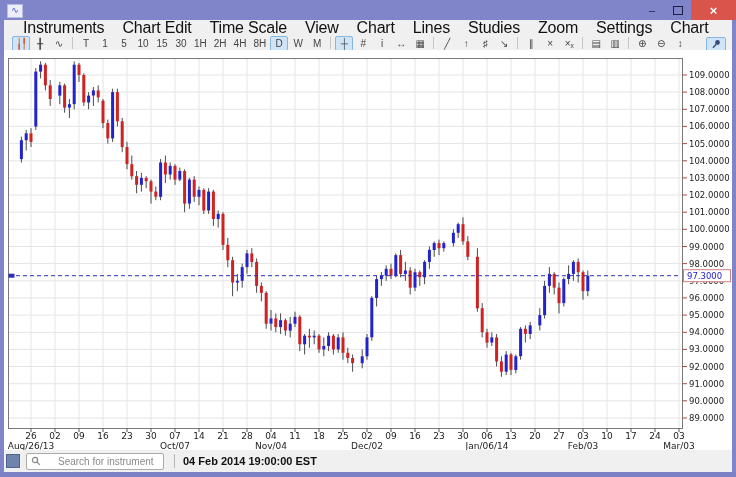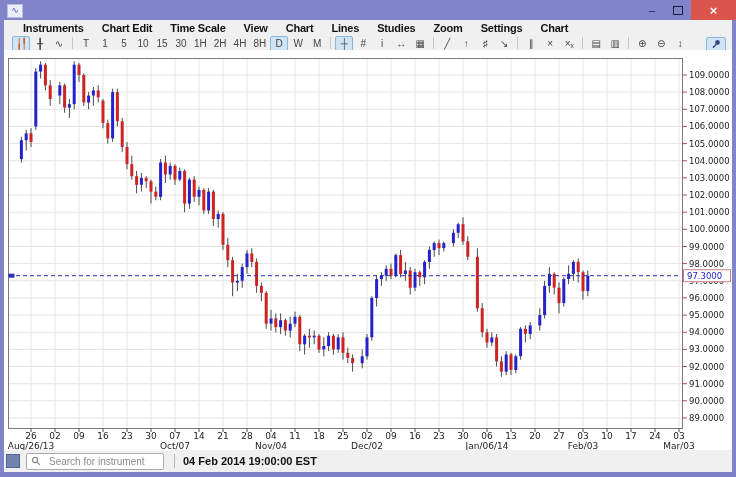--- a/index.html
+++ b/index.html
@@ -16,42 +16,42 @@
   .win-icon{position:absolute;left:7px;top:4px;width:14px;height:12px;
     border:1px solid #b9bce4;background:#eceefb;color:#3a4fd0;font-size:9px;line-height:11px;text-align:center;}
   .win-btns{position:absolute;right:0;top:0;height:20px;display:flex;}
   .win-btn{width:26px;height:20px;display:flex;align-items:center;justify-content:center;
     color:#1d1d46;font-size:11px;}
   .win-btn.max span{display:inline-block;width:8px;height:7px;border:1px solid #1d1d46;}
   .win-btn.close{width:45px;background:#d9544a;color:#fff;font-size:13px;font-weight:bold;}
   
   .menubar{position:absolute;left:4px;top:20px;width:728px;height:16px;background:#f0f0f0;
     display:flex;align-items:center;padding-left:10px;box-sizing:border-box;gap:9px;}
-  .menu-item{font-size:11px;font-weight:bold;color:#111;letter-spacing:-0.2px;white-space:nowrap;padding-left:9px;}
+  .menu-item{font-size:16px;font-weight:normal;color:#111;letter-spacing:-0.2px;white-space:nowrap;padding-left:9px;}
   
   .toolbar{position:absolute;left:4px;top:36px;width:728px;height:14px;background:#f0f0f0;
     display:flex;align-items:center;padding-left:8px;box-sizing:border-box;gap:1px;}
   .tb-btn{min-width:12px;height:13px;padding:0 2px;display:flex;align-items:center;justify-content:center;
     font-size:10px;color:#444;border:1px solid transparent;border-radius:2px;white-space:nowrap;}
   .tb-btn.sel{background:#cfe5f7;border-color:#86b7e0;}
   .tb-btn.candle{color:#cc5522;font-weight:bold;letter-spacing:-1px;}
   .tb-sep{width:1px;height:12px;background:#c6c6c6;margin:0 3px;}
   .pin-btn{position:absolute;right:6px;top:1px;width:18px;height:13px;
     background:#cfe5f7;border:1px solid #86b7e0;border-radius:2px;
     display:flex;align-items:center;justify-content:center;}
   
   .chart-panel{position:absolute;left:4px;top:50px;width:728px;height:400px;background:#fff;}
   .chart-label{position:absolute;left:2px;top:-1px;font-size:9px;color:#333;z-index:2;white-space:nowrap;}
   .chart-panel svg{position:absolute;left:0;top:0;}
   
   .statusbar{position:absolute;left:4px;top:450px;width:728px;height:22px;background:#f0f0f0;
     display:flex;align-items:center;}
   .status-icon{width:12px;height:12px;background:#6f83ad;border:1px solid #4f6590;margin:0 6px 0 2px;}
   .searchbox{width:128px;height:15px;background:#fff;border:1px solid #ababab;border-radius:2px;
-    display:flex;align-items:center;padding:0 4px;gap:8px;}
+    display:flex;align-items:center;padding:0 4px;gap:17px;}
   .searchbox .ph{font-size:10px;color:#8a8a8a;white-space:nowrap;}
   .status-sep{width:1px;height:14px;background:#b5b5b5;margin:0 8px 0 10px;}
   .timestamp{font-size:11px;font-weight:bold;color:#111;white-space:nowrap;}
   
   .border-l{position:absolute;left:0;top:20px;width:4px;bottom:0;background:#8084c8;}
   .border-r{position:absolute;right:0;top:20px;width:4px;bottom:0;background:#8084c8;}
   .border-b{position:absolute;left:0;bottom:0;width:736px;height:5px;background:#7c80c4;}
 </style>
 </head>
 <body>

